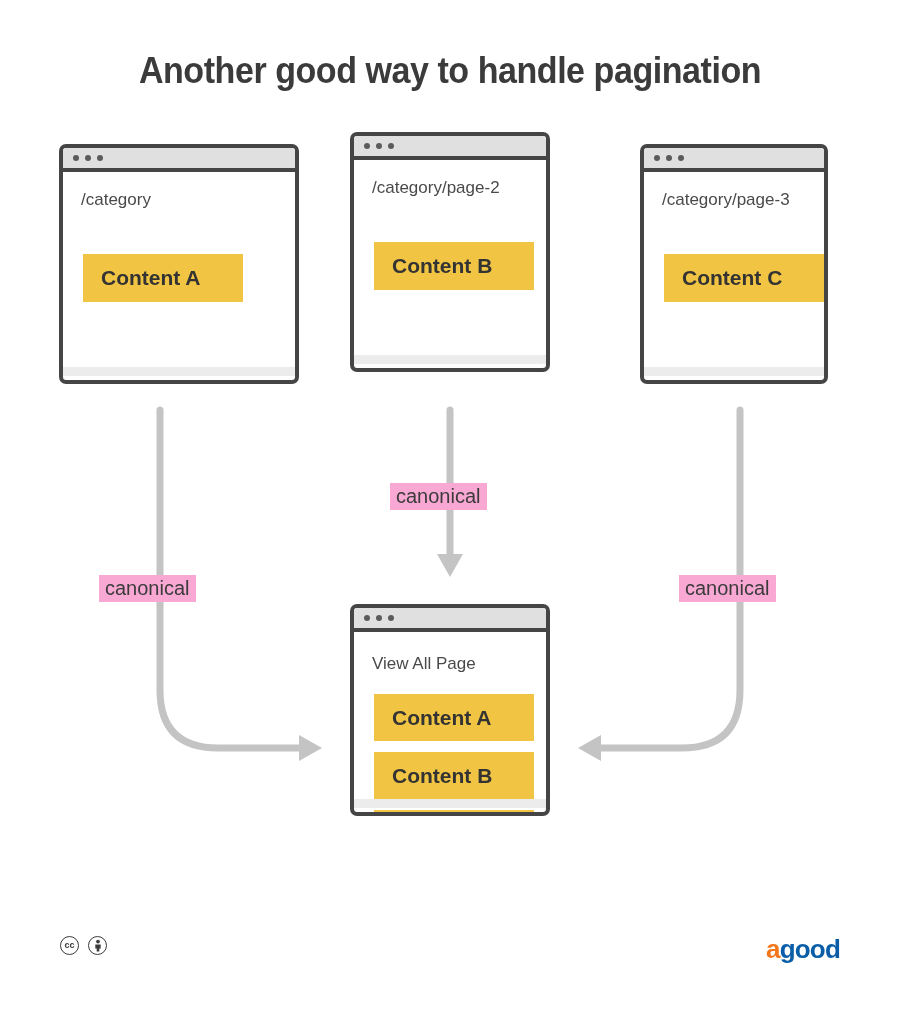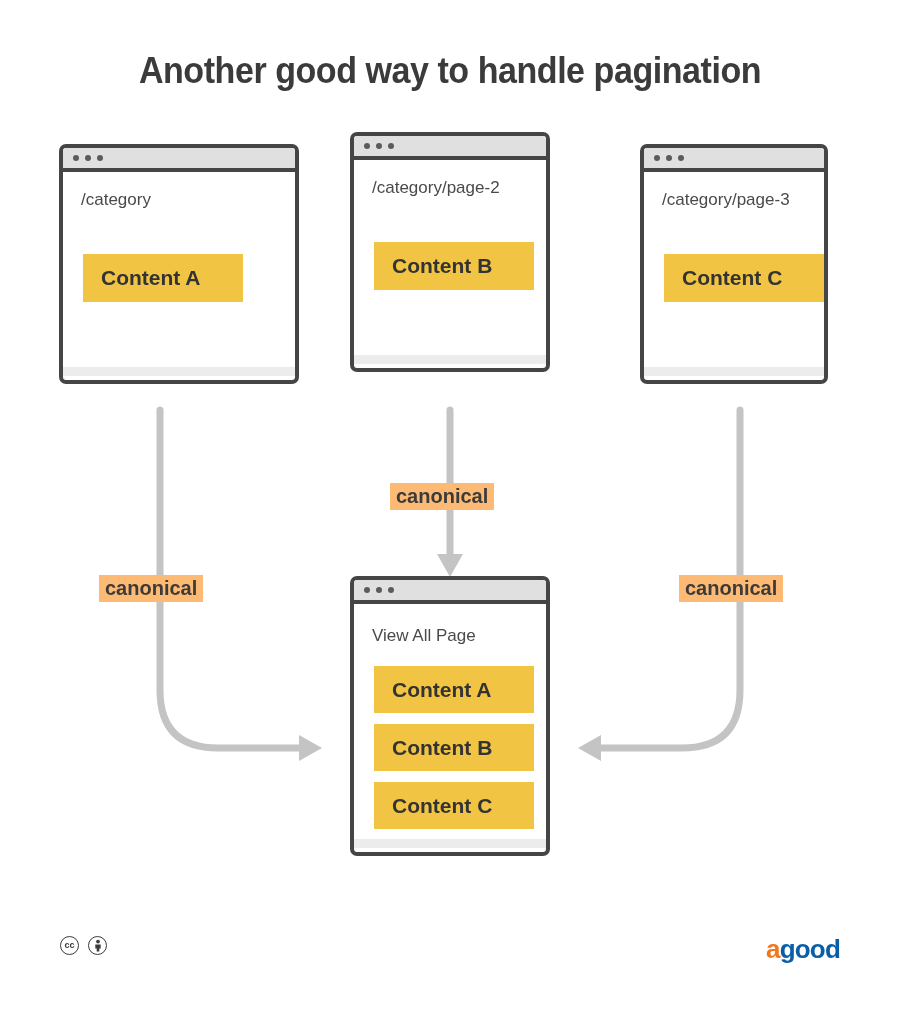--- a/index.html
+++ b/index.html
@@ -94,44 +94,44 @@
     white-space: nowrap;
   }
 
   
   #win-a  { left: 59px;  top: 144px; width: 240px; height: 240px; }
   #win-b  { left: 350px; top: 132px; width: 200px; height: 240px; }
   #win-c  { left: 640px; top: 144px; width: 188px; height: 240px; }
   .top-block { left: 20px; top: 82px; width: 160px; height: 48px; }
 
   
-  #win-all { left: 350px; top: 576px; width: 200px; height: 280px; }
+  #win-all { left: 350px; top: 604px; width: 200px; height: 212px; }
   #win-all .win-url { top: 22px; }
   .all-block { left: 20px; width: 160px; height: 47px; }
   #all-block-0 { top: 62px; }
   #all-block-1 { top: 120px; }
   #all-block-2 { top: 178px; }
 
   
   #arrow-layer {
     position: absolute;
     left: 0;
     top: 0;
     width: 900px;
     height: 1018px;
     pointer-events: none;
   }
 
   
   .canonical-label {
     position: absolute;
     font-size: 20px;
-    font-weight: bold;
+    font-weight: normal;
     color: #3b3b3b;
-    background: #fdba74;
+    background: #f9a8d4;
     padding: 2px 6px;
     white-space: nowrap;
   }
   #canonical-left   { left: 99px;  top: 575px; }
   #canonical-middle { left: 390px; top: 483px; }
   #canonical-right  { left: 679px; top: 575px; }
 
   
   .footer {
     position: absolute;

